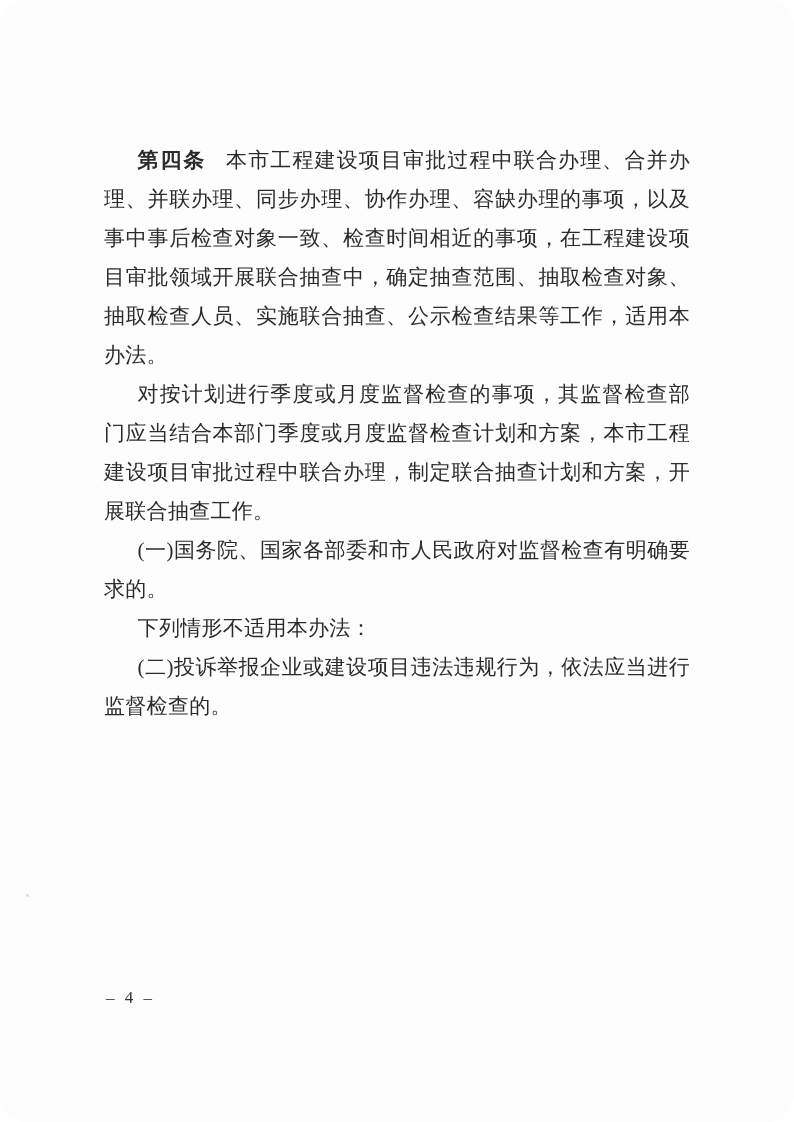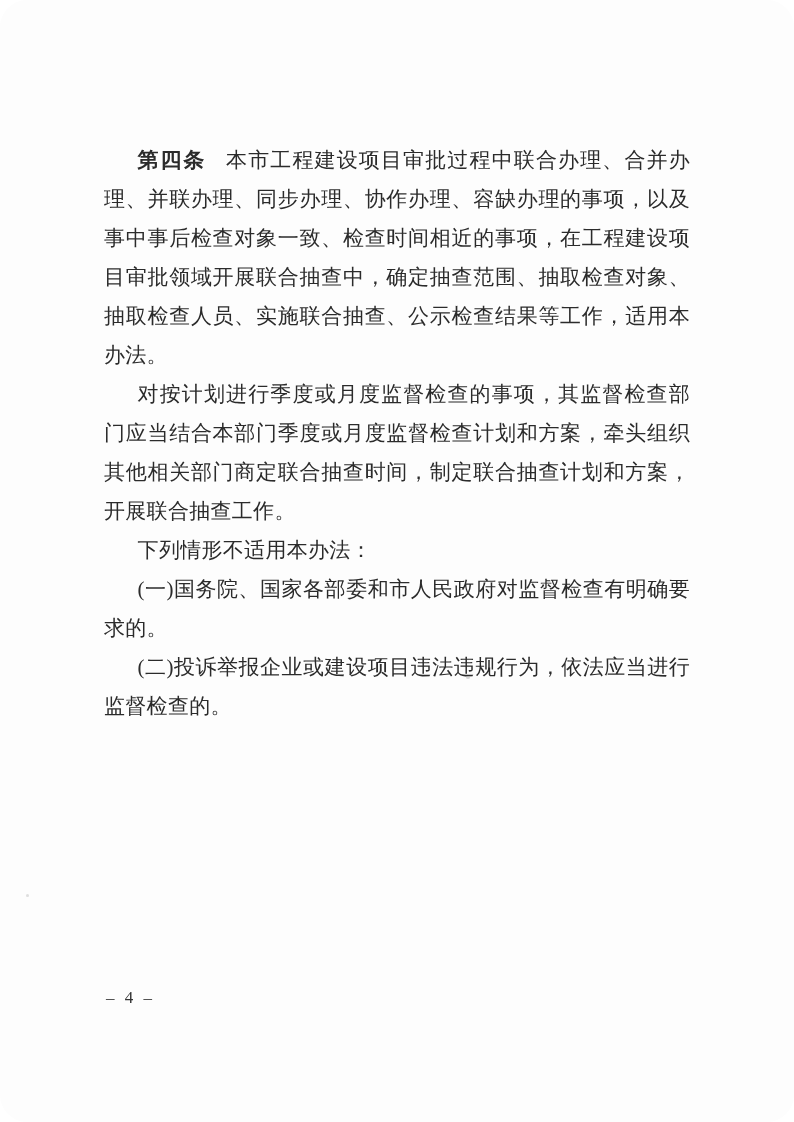--- a/index.html
+++ b/index.html
@@ -56,25 +56,25 @@
 </style>
 </head>
 <body>
 
 <div class="page">
 
   <div class="content">
 
     <p class="para"><b class="article">第四条</b><span>本市工程建设项目审批过程中联合办理、合并办理、并联办理、同步办理、协作办理、容缺办理的事项，以及事中事后检查对象一致、检查时间相近的事项，在工程建设项目审批领域开展联合抽查中，确定抽查范围、抽取检查对象、抽取检查人员、实施联合抽查、公示检查结果等工作，适用本办法。</span></p>
 
-    <p class="para"><span>对按计划进行季度或月度监督检查的事项，其监督检查部门应当结合本部门季度或月度监督检查计划和方案，牵头组织其他相关部门商定联合抽查时间，制定联合抽查计划和方案，开展联合抽查工作。</span></p>
+    <p class="para"><span>对按计划进行季度或月度监督检查的事项，其监督检查部门应当结合本部门季度或月度监督检查计划和方案，本市工程建设项目审批过程中联合办理，制定联合抽查计划和方案，开展联合抽查工作。</span></p>
+
+    <p class="para"><span>(一)国务院、国家各部委和市人民政府对监督检查有明确要求的。</span></p>
 
     <p class="para"><span>下列情形不适用本办法：</span></p>
-
-    <p class="para"><span>(一)国务院、国家各部委和市人民政府对监督检查有明确要求的。</span></p>
 
     <p class="para"><span>(二)投诉举报企业或建设项目违法违规行为，依法应当进行监督检查的。</span></p>
 
 
 
   </div>
 
   <div class="page-number">– 4 –</div>
 
   <span class="speck speck-1"></span>

